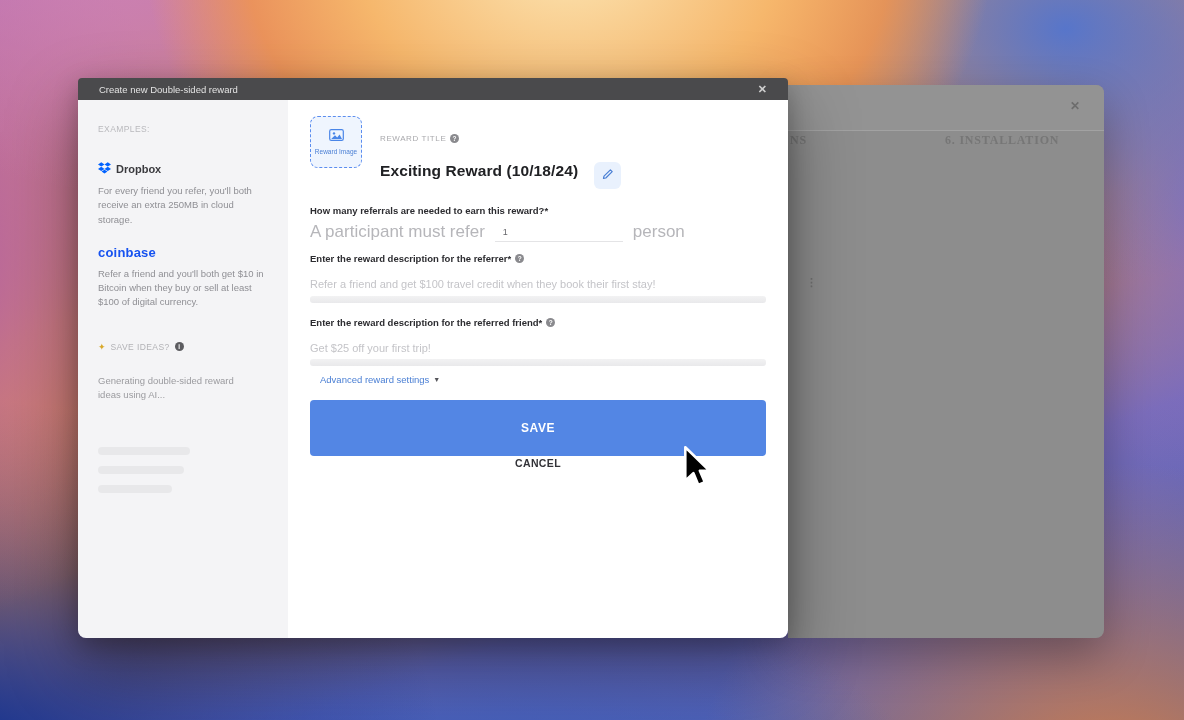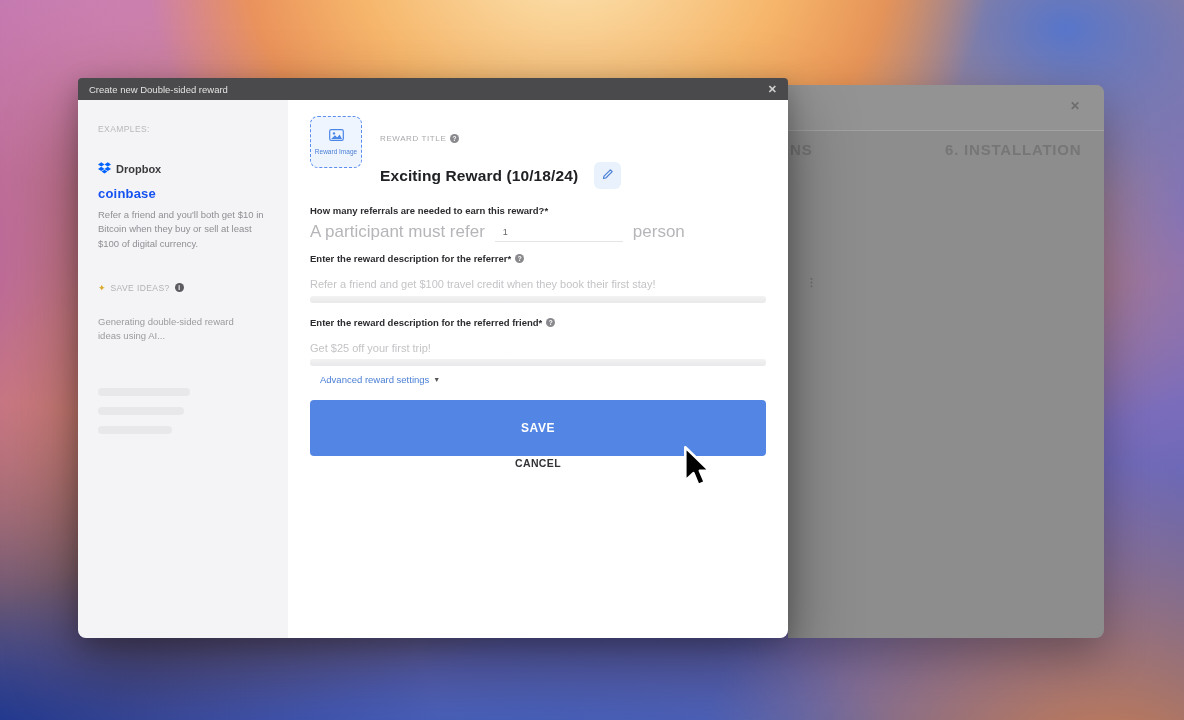--- a/index.html
+++ b/index.html
@@ -25,35 +25,35 @@
     background: #8d8d8d;
     border-radius: 0 8px 8px 0;
     box-shadow: 0 18px 45px rgba(0,0,0,.30);
   }
   .bg-window .bg-head {
     position: absolute; left: 0; top: 0; right: 0; height: 46px;
     background: #939393; border-radius: 0 8px 0 0;
     border-bottom: 1px solid #a2a2a2;
   }
   .bg-close { position: absolute; top: 14px; right: 24px; font-size: 12px; color: #6d6d6d; font-weight: bold; }
-  .bg-tab { position: absolute; top: 56px; font-size: 15px; font-weight: bold; letter-spacing: .8px; color: #767676; }
+  .bg-tab { position: absolute; top: 48px; font-size: 12px; font-weight: bold; letter-spacing: .8px; color: #767676; font-family: Liberation Serif, serif; }
   .bg-tab.frag { left: 2px; }
   .bg-tab.install { left: 157px; }
   .bg-kebab { position: absolute; left: 18px; top: 192px; font-size: 11px; color: #707070; font-weight: bold; line-height: 10px; }
 
   
   .modal {
     position: absolute; left: 78px; top: 78px; width: 710px; height: 560px;
     border-radius: 4px 4px 8px 8px;
     box-shadow: 0 30px 70px rgba(0,0,0,.40), 0 8px 24px rgba(0,0,0,.25);
   }
   .modal-header {
     height: 22px; background: #4a4a4c; border-radius: 4px 4px 0 0;
     display: flex; align-items: center; justify-content: space-between;
-    padding: 0 11px;
+    padding: 0 21px;
   }
   .modal-title { color: #e3e3e3; font-size: 9.5px; }
   .modal-close { color: #cfcfcf; font-size: 11px; font-weight: bold; cursor: default; }
   .modal-body { display: flex; height: 538px; }
 
   
   .sidebar {
     width: 210px; background: #f4f4f6; border-radius: 0 0 0 8px;
     padding: 24px 20px 0 20px; position: relative; flex-shrink: 0;
   }
@@ -74,21 +74,21 @@
   
   .main { width: 500px; background: #ffffff; border-radius: 0 0 8px 0; position: relative; }
   .img-box {
     position: absolute; left: 22px; top: 16px; width: 52px; height: 52px;
     border: 1.5px dashed #5b8def; border-radius: 8px; background: #eff5fe;
     display: flex; flex-direction: column; align-items: center; justify-content: center; gap: 3px;
   }
   .img-box .img-label { font-size: 6.5px; color: #4a7fd4; text-align: center; line-height: 1.3; }
   .title-block { position: absolute; left: 92px; top: 22px; }
   .reward-title-label { display: flex; align-items: center; gap: 4px; font-size: 8px; letter-spacing: .6px; color: #a9a9ad; margin-bottom: 7px; margin-top: 12px; }
-  .title-row { display: flex; align-items: center; gap: 16px; margin-top: 19px; }
+  .title-row { display: flex; align-items: flex-start; gap: 16px; margin-top: 19px; }
   .reward-title-value { font-size: 15.5px; font-weight: bold; color: #202124; letter-spacing: .1px; }
   .edit-btn {
     width: 27px; height: 27px; background: #e9f1fd; border: none; border-radius: 6px;
     display: flex; align-items: center; justify-content: center; cursor: pointer;
   }
   .help-dot {
     display: inline-flex; align-items: center; justify-content: center;
     width: 9px; height: 9px; border-radius: 50%; background: #8a8a8e;
     color: #fff; font-size: 6.5px; font-weight: bold; flex-shrink: 0;
   }
@@ -156,20 +156,21 @@
               <path d="M6 0 L12 3.9 L6 7.8 L0 3.9 Z"></path>
               <path d="M18 0 L24 3.9 L18 7.8 L12 3.9 Z"></path>
               <path d="M6 8.3 L12 12.2 L6 16.1 L0 12.2 Z"></path>
               <path d="M18 8.3 L24 12.2 L18 16.1 L12 12.2 Z"></path>
               <path d="M6.6 17 L12 20.5 L17.4 17 L12 13.6 Z"></path>
             </g>
           </svg>
         </span>
         <span class="dropbox-name">Dropbox</span>
       </div>
+      <div class="example-desc">For every friend you refer, you'll both receive an extra 250MB in cloud storage.</div>
 
       <div class="coinbase-name">coinbase</div>
       <div class="example-desc">Refer a friend and you'll both get $10 in Bitcoin when they buy or sell at least $100 of digital currency.</div>
 
       <div class="need-ideas-row">
         <span class="sparkle">✦</span>
         <span class="need-ideas-label">SAVE IDEAS?</span>
         <span class="help-dot dark">i</span>
       </div>
       <div class="generating">Generating double-sided reward ideas using AI...</div>

